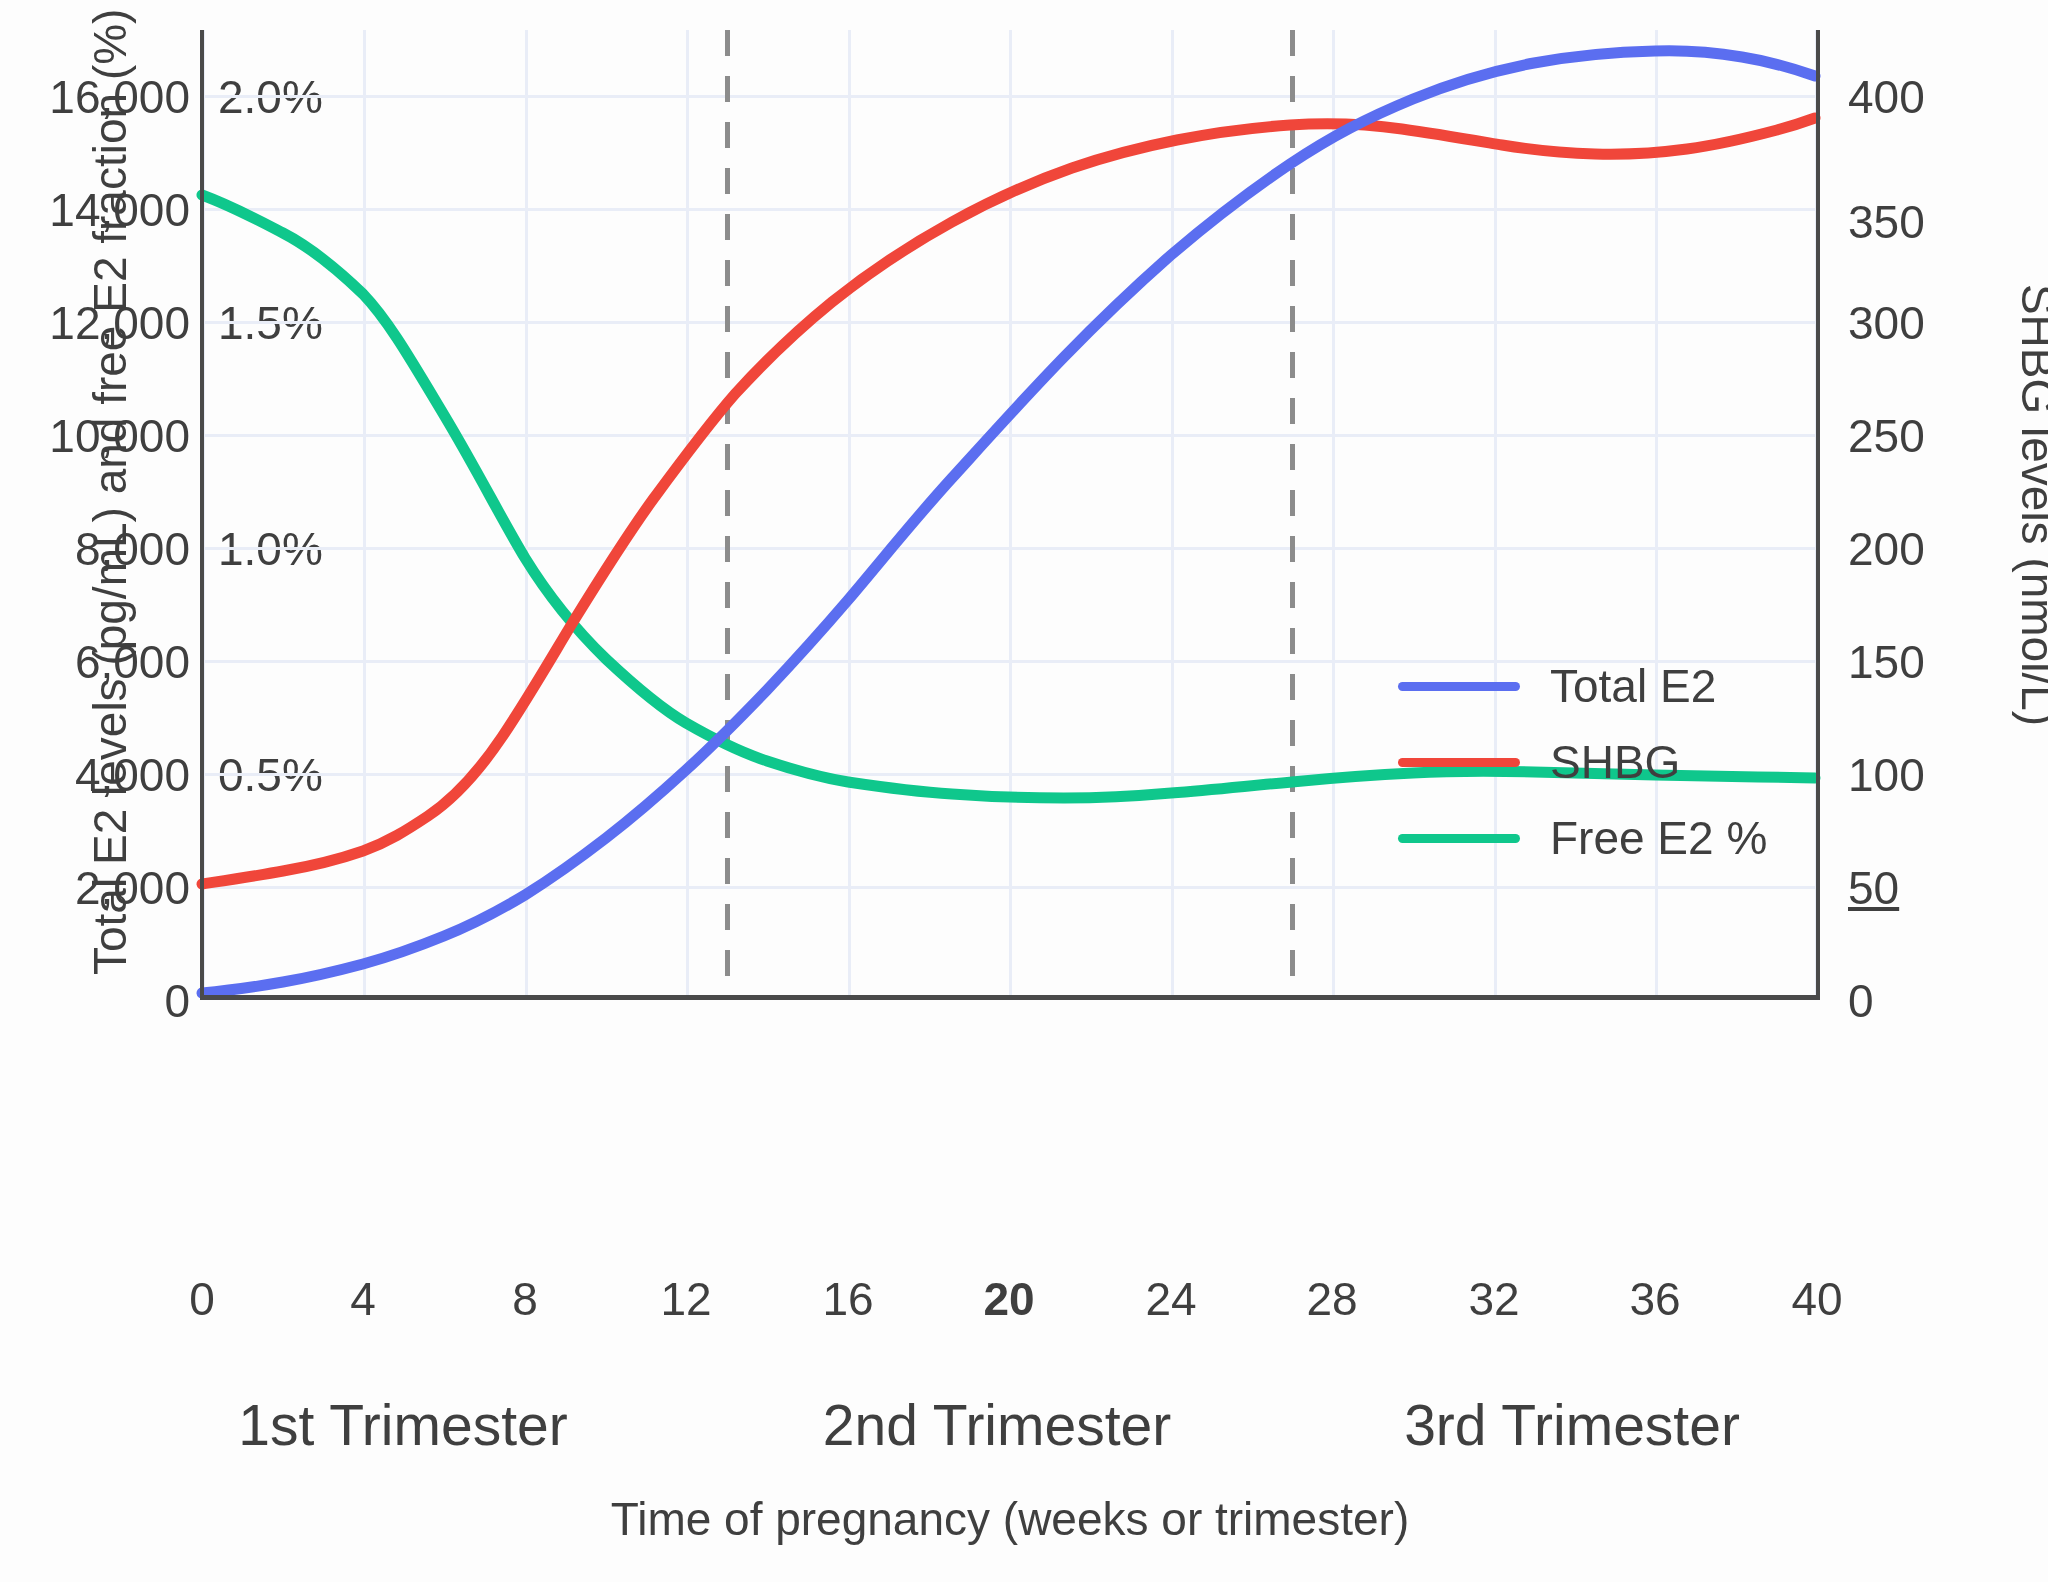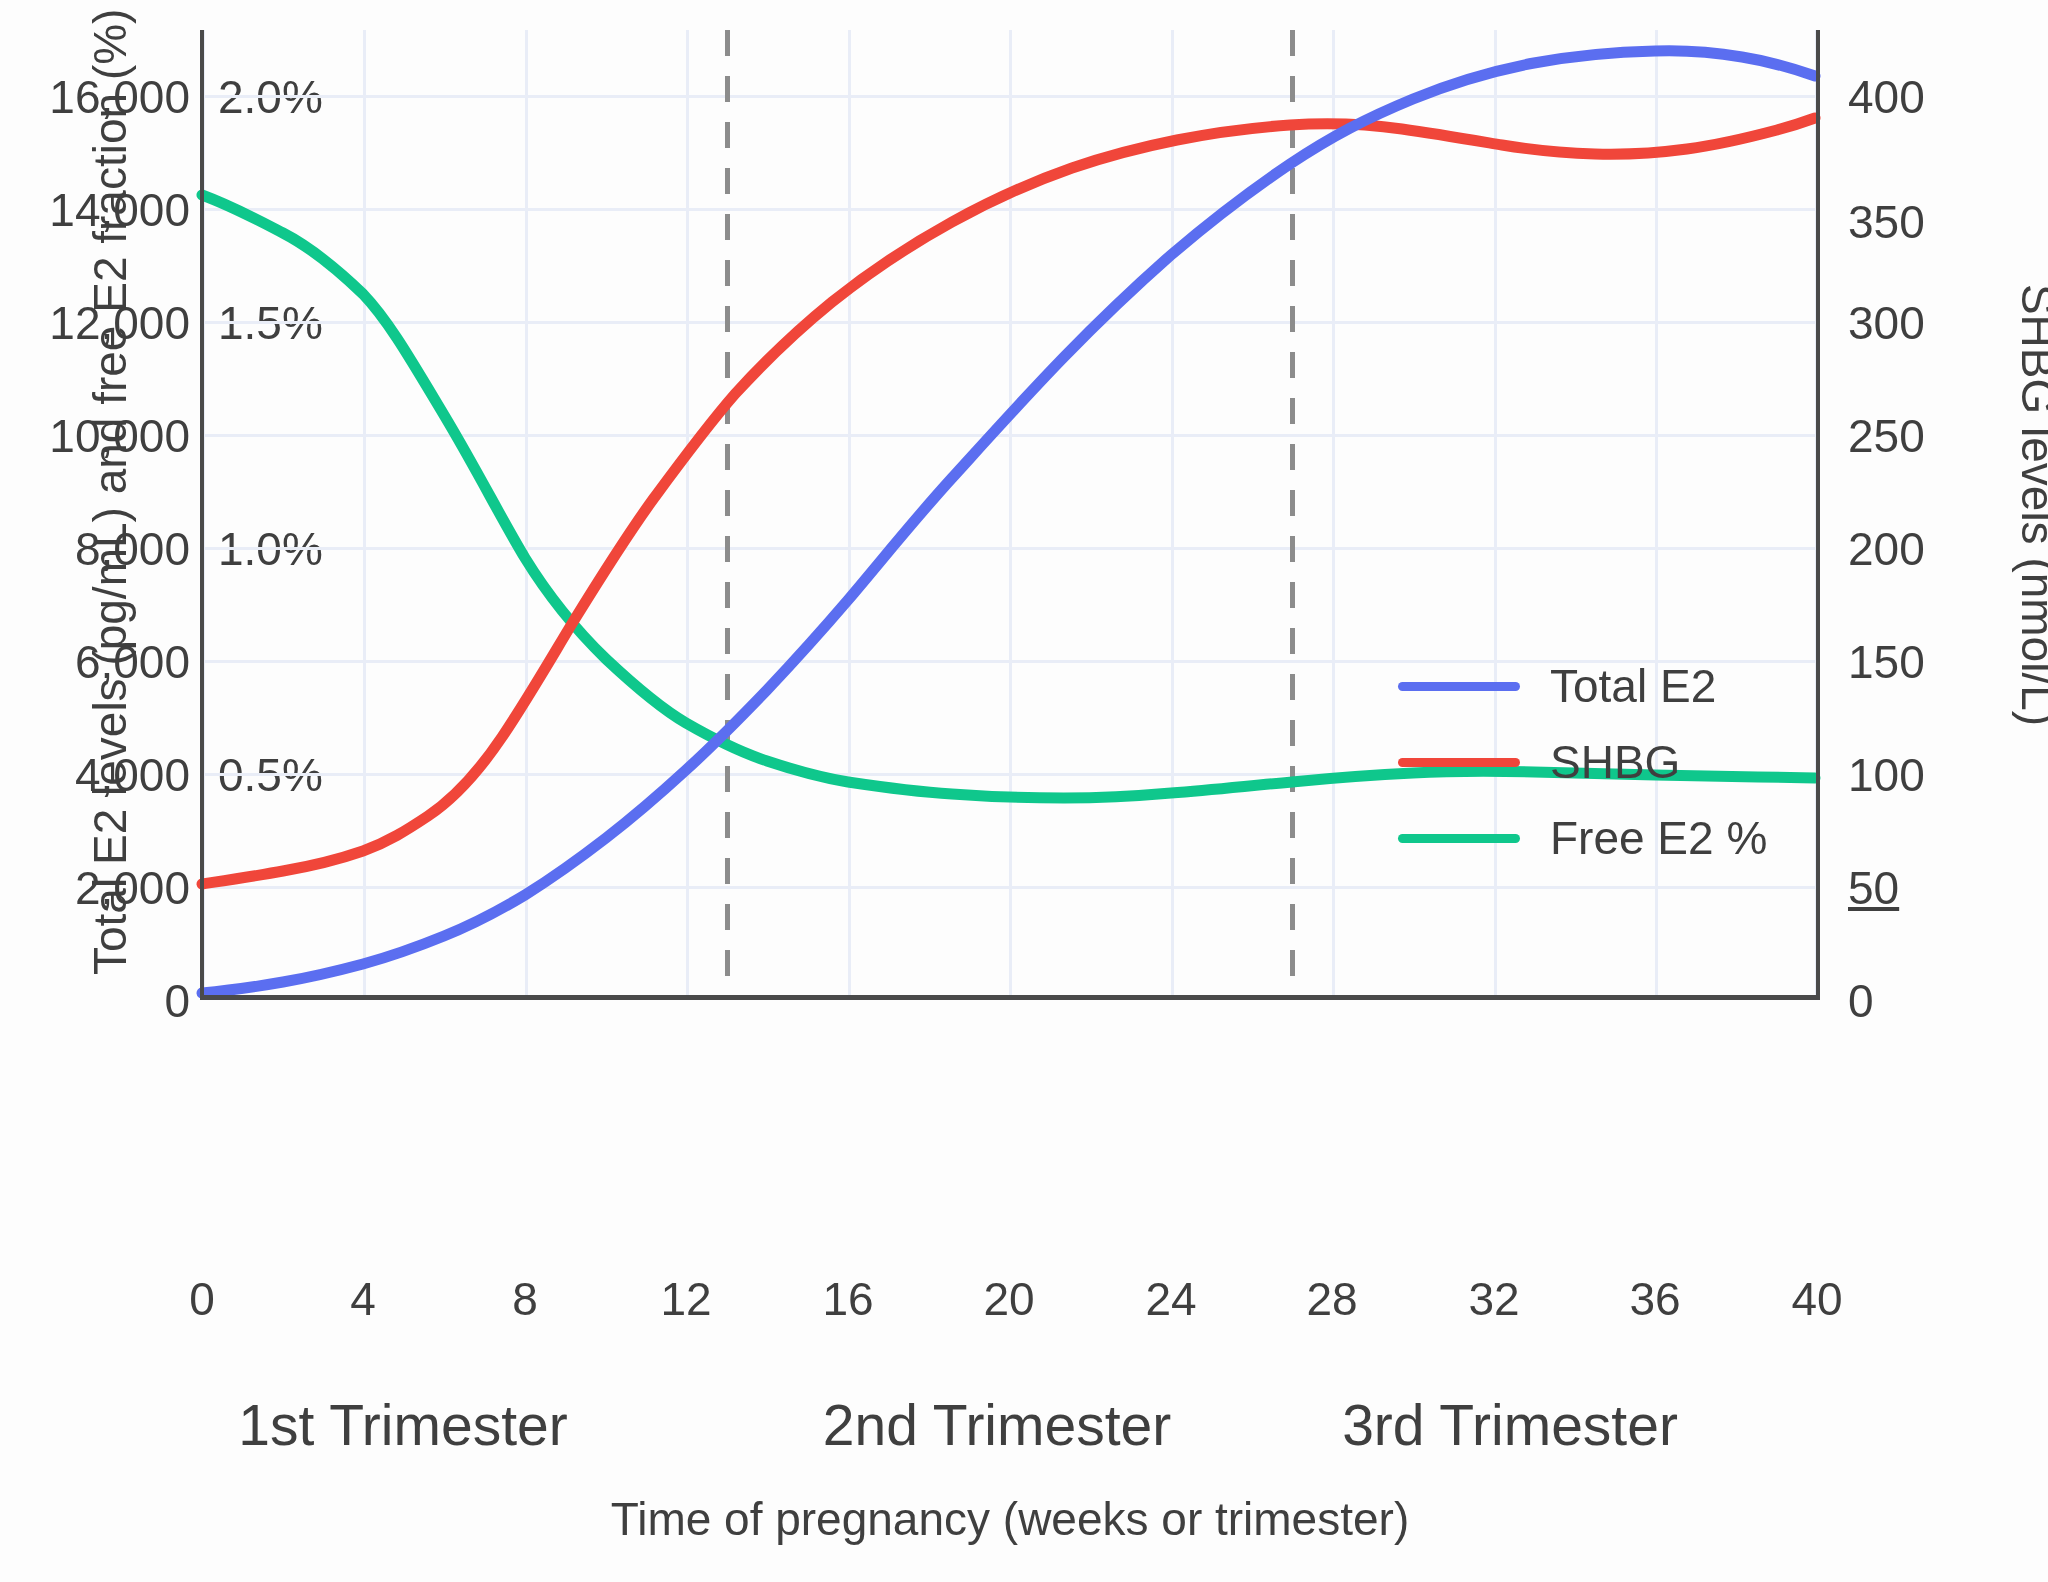--- a/index.html
+++ b/index.html
@@ -200,30 +200,30 @@
   <div class="tick-r" style="left:1848px; top:635px;">150</div>
   <div class="tick-r" style="left:1848px; top:748px;">100</div>
   <div class="tick-r" style="left:1848px; top:861px;text-decoration:underline;">50</div>
   <div class="tick-r" style="left:1848px; top:974px;">0</div>
 
   <div class="tick-x" style="left:122px;  top:1272px;">0</div>
   <div class="tick-x" style="left:283px;  top:1272px;">4</div>
   <div class="tick-x" style="left:445px;  top:1272px;">8</div>
   <div class="tick-x" style="left:606px;  top:1272px;">12</div>
   <div class="tick-x" style="left:768px;  top:1272px;">16</div>
-  <div class="tick-x" style="left:929px;  top:1272px;">20</div>
+  <div class="tick-x" style="left:929px;  top:1272px;font-weight:bold;">20</div>
   <div class="tick-x" style="left:1091px; top:1272px;">24</div>
   <div class="tick-x" style="left:1252px; top:1272px;">28</div>
   <div class="tick-x" style="left:1414px; top:1272px;">32</div>
   <div class="tick-x" style="left:1575px; top:1272px;">36</div>
   <div class="tick-x" style="left:1737px; top:1272px;">40</div>
 
   <div class="trimester" style="left:193px;">1st Trimester</div>
   <div class="trimester" style="left:787px;">2nd Trimester</div>
-  <div class="trimester" style="left:1300px;">3rd Trimester</div>
+  <div class="trimester" style="left:1362px;">3rd Trimester</div>
 
   <div class="pct-label" style="left:218px; top:70px;">2.0%</div>
   <div class="pct-label" style="left:218px; top:296px;">1.5%</div>
   <div class="pct-label" style="left:218px; top:522px;">1.0%</div>
   <div class="pct-label" style="left:218px; top:748px;">0.5%</div>
 
   <div id="plot">
 
     <div class="gridline-h" style="top:65px;"></div>
     <div class="gridline-h" style="top:178px;"></div>

